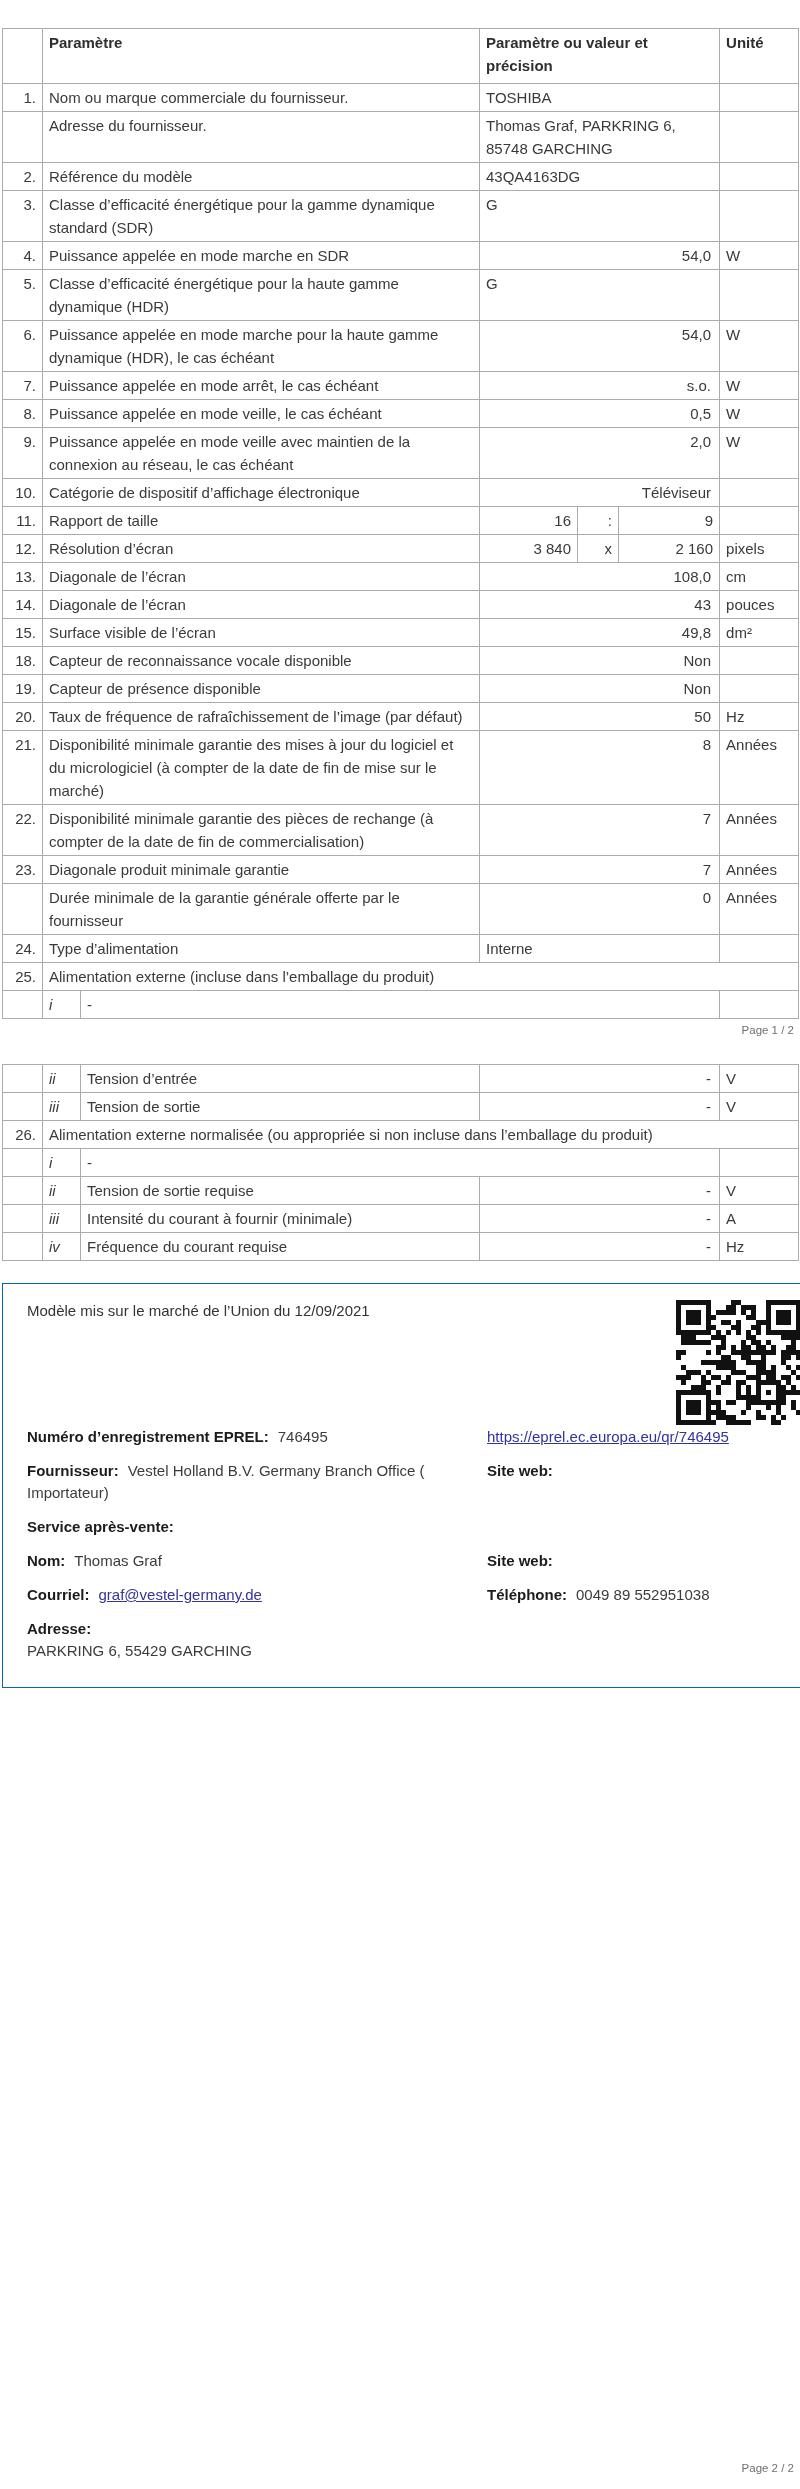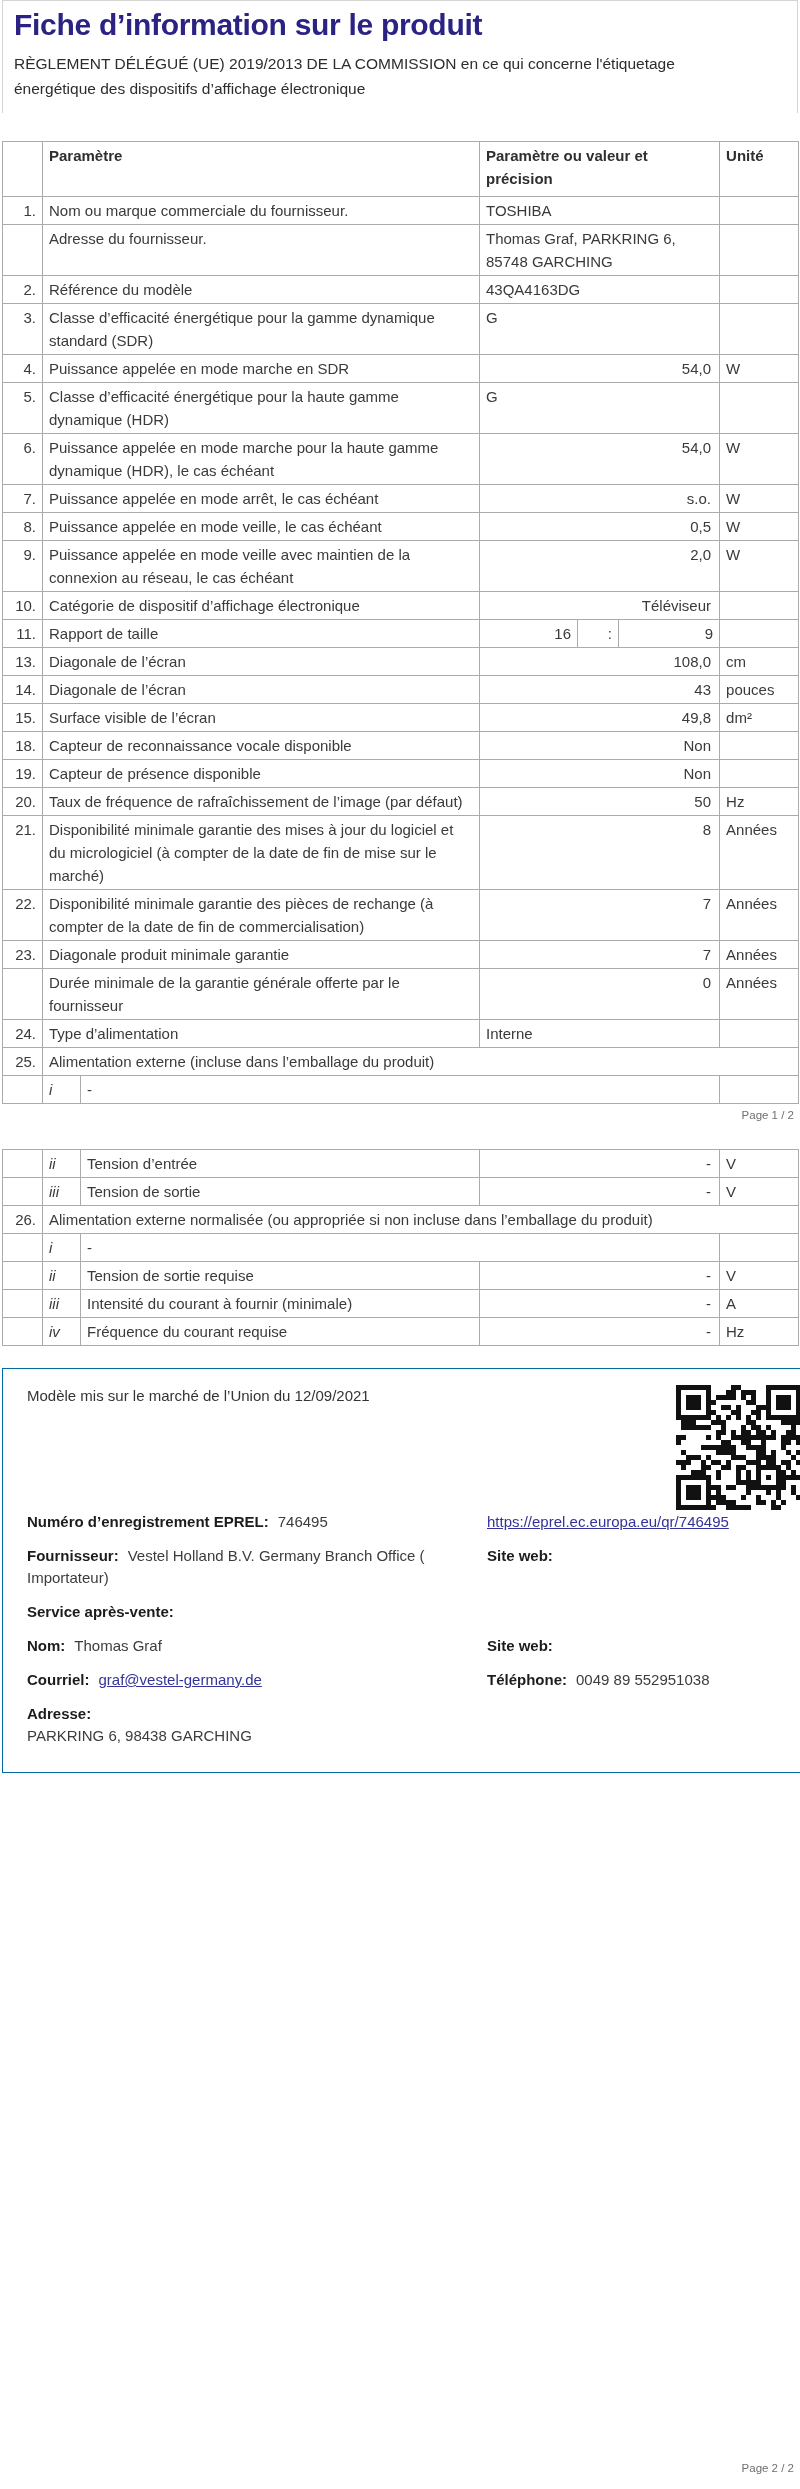--- a/index.html
+++ b/index.html
@@ -38,24 +38,20 @@
   a.link{color:#33339a;text-decoration:underline;cursor:pointer;}
   .cell a.link{padding-left:9px;}
   .cell.rightcol a.link{padding-left:0;}
   .addr .v{padding-left:0;}
 </style>
 </head>
 <body>
 
 <div class="page">
 
-  <div class="header-frame">
-    <h1>Fiche d’information sur le produit</h1>
-    <p>RÈGLEMENT DÉLÉGUÉ (UE) 2019/2013 DE LA COMMISSION en ce qui concerne l'étiquetage énergétique des dispositifs d’affichage électronique</p>
-  </div>
 
   <table class="fiche">
     <colgroup>
       <col style="width:40px">
         <col style="width:38px">
         <col style="width:399px">
       <col style="width:98px">
         <col style="width:41px">
         <col style="width:101px">
         <col style="width:79px">
@@ -135,20 +131,28 @@
           <td class="val right" colspan="3">Téléviseur</td>
           <td class="unit"></td>
         </tr>
         <tr>
           <td class="num">11.</td>
           <td class="lbl" colspan="2">Rapport de taille</td>
           <td class="ctr">16</td>
           <td class="ctr">:</td>
           <td class="ctr">9</td>
           <td class="unit"></td>
+        </tr>
+        <tr>
+          <td class="num">12.</td>
+          <td class="lbl" colspan="2">Résolution d’écran</td>
+          <td class="ctr">3 840</td>
+          <td class="ctr">x</td>
+          <td class="ctr">2 160</td>
+          <td class="unit">pixels</td>
         </tr>
         <tr>
           <td class="num">13.</td>
           <td class="lbl" colspan="2">Diagonale de l’écran</td>
           <td class="val right" colspan="3">108,0</td>
           <td class="unit">cm</td>
         </tr>
         <tr>
           <td class="num">14.</td>
           <td class="lbl" colspan="2">Diagonale de l’écran</td>
@@ -631,20 +635,20 @@
         <span class="b">Site web:</span>
       </div>
       <div class="cell">
         <span class="b">Courriel:</span><a class="link" href="#">graf@vestel-germany.de</a>
       </div>
       <div class="cell">
         <span class="b">Téléphone:</span><span class="v">0049 89 552951038</span>
       </div>
       <div class="cell full addr">
         <span class="b">Adresse:</span><br>
-        <span class="v">PARKRING 6, 98438 GARCHING</span>
+        <span class="v">PARKRING 6, 55429 GARCHING</span>
       </div>
     </div>
   </div>
 
   <div class="pagefoot p2">Page 2 / 2</div>
 
 </div>
 
 </body></html>

